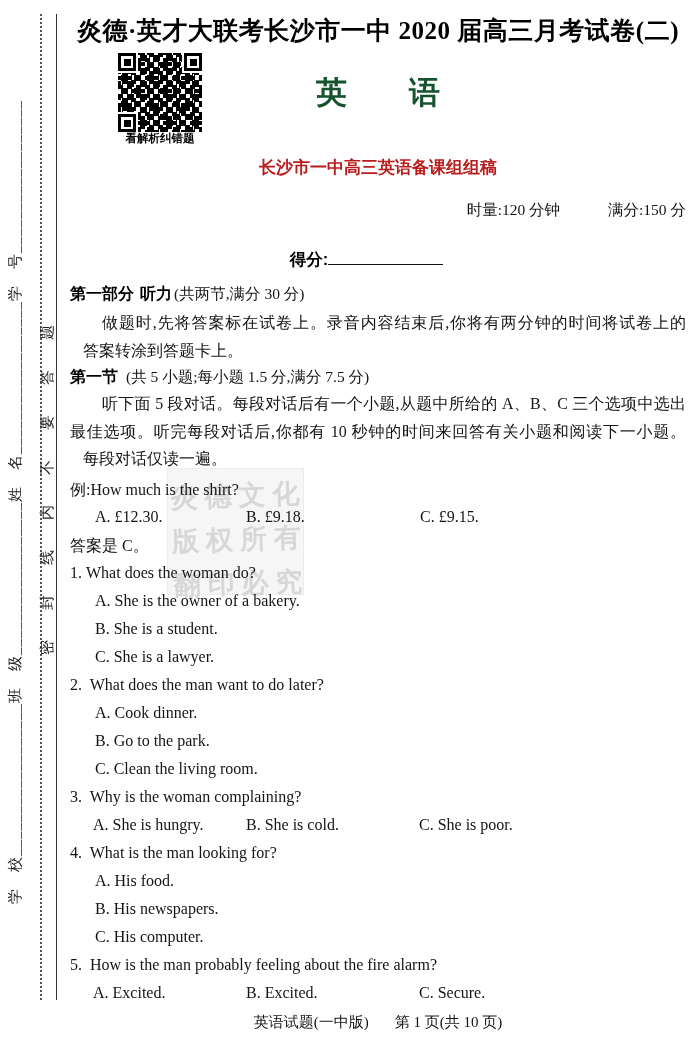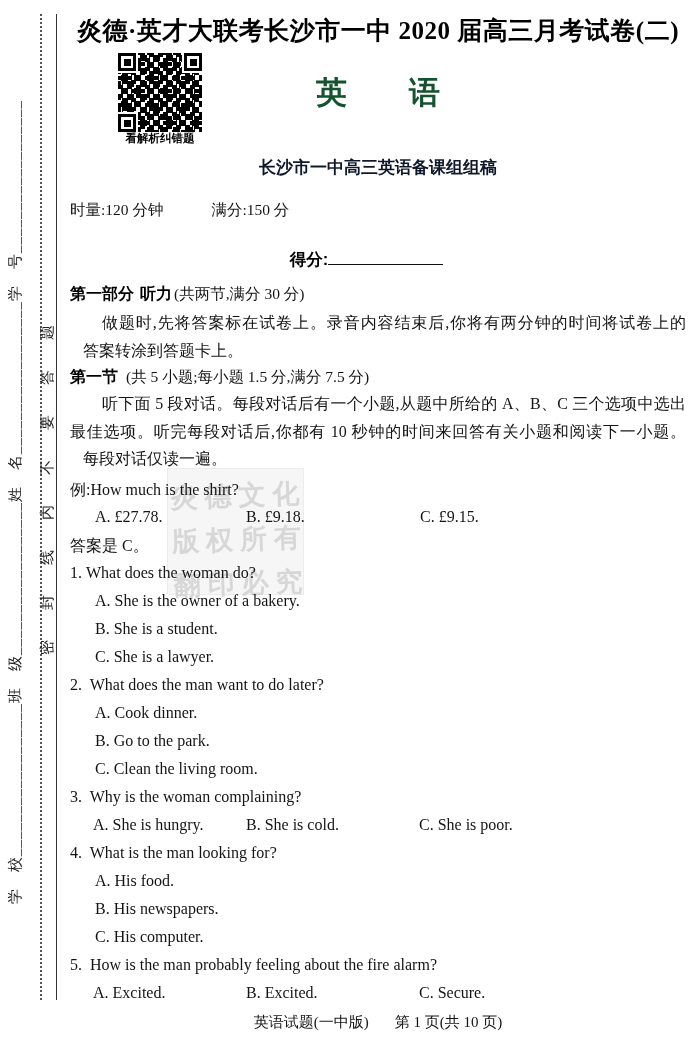--- a/index.html
+++ b/index.html
@@ -67,22 +67,22 @@
   
   .content { position:absolute; left:70px; top:0; width:616px; z-index:1; }
   .content > div { position:absolute; width:616px; }
 
   .exam-title {
     top:14px; text-align:center; font-weight:bold; font-size:25px;
     letter-spacing:0.5px; white-space:nowrap; color:#000;
   }
   .subject { top:72px; text-align:center; font-weight:bold; font-size:31px; color:#14532d; }
   .source  { top:156px; text-align:center; font-weight:bold; font-size:17px;
-             font-family:"Liberation Sans","DejaVu Sans",sans-serif; color:#0f172a; }
-  .timeline { top:200px; text-align:left; font-size:15.5px; }
+             font-family:"Liberation Sans","DejaVu Sans",sans-serif; color:#b91c1c; }
+  .timeline { top:200px; text-align:right; font-size:15.5px; }
   .timeline .gap { display:inline-block; width:48px; }
   .scoreline { top:249px; text-align:center; padding-right:23px; }
   .scoreline .lbl {
     font-family:"Liberation Sans","DejaVu Sans",sans-serif;
     font-weight:bold; font-size:16.5px; color:#000;
   }
   .score-blank { display:inline-block; width:115px; border-bottom:1.6px solid #111; height:16px; }
 
   .hline { font-size:15.5px; }
   .hline .hb {
@@ -156,21 +156,21 @@
   <div class="hline" style="top:367px">
     <span class="hb">第一节</span><span class="meta" style="margin-left:8px">(共 5 小题;每小题 1.5 分,满分 7.5 分)</span>
   </div>
 
   <div class="jline indent" style="top:394px">听下面 5 段对话。每段对话后有一个小题,从题中所给的 A、B、C 三个选项中选出</div>
   <div class="jline" style="top:422px">最佳选项。听完每段对话后,你都有 10 秒钟的时间来回答有关小题和阅读下一小题。</div>
   <div class="lline" style="top:449px">每段对话仅读一遍。</div>
 
   <div class="eline" style="top:480px">例:How much is the shirt?</div>
   <div class="optrow exrow" style="top:508px">
-    <span class="oA">A. £27.78.</span>
+    <span class="oA">A. £12.30.</span>
     <span class="oB">B. £9.18.</span>
     <span class="oC">C. £9.15.</span>
   </div>
   <div class="eline" style="top:536px">答案是 C。</div>
 
   <div class="qline" style="top:564px">
     <span class="qno">1.</span><span>What does the woman do?</span>
   </div>
   <div class="opt-stack" style="top:592px">A. She is the owner of a bakery.</div>
   <div class="opt-stack" style="top:620px">B. She is a student.</div>

